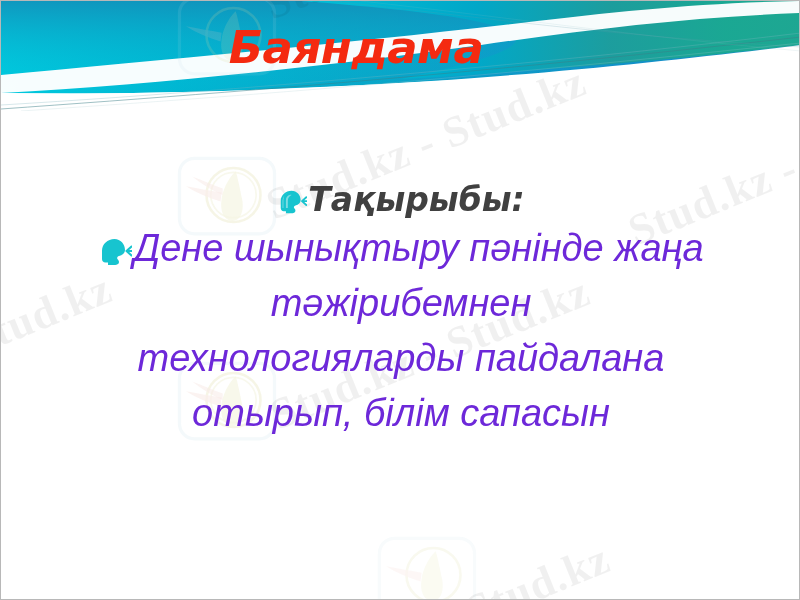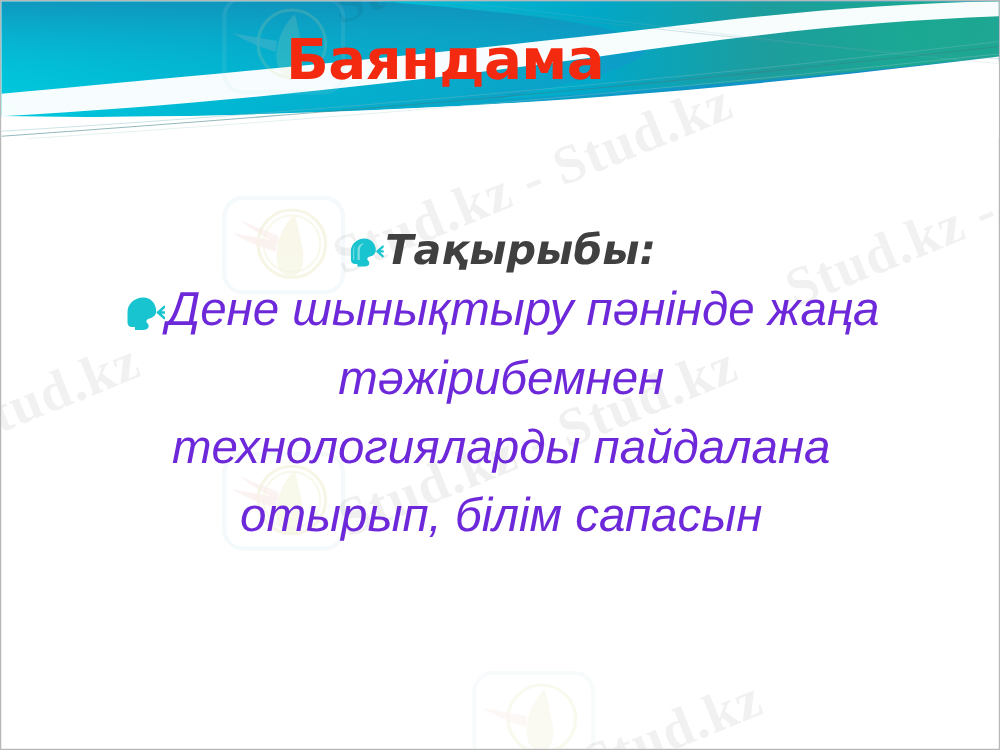--- a/index.html
+++ b/index.html
@@ -64,20 +64,21 @@
     height: 600px;
   }
   #slide-title {
     position: absolute;
     left: 0;
     top: 20px;
     width: 710px;
     text-align: center;
     font-family: "DejaVu Sans", sans-serif;
     font-weight: 700;
+    font-style: italic;
     font-size: 45px;
     color: #F42A10;
     letter-spacing: -0.5px;
   }
   #body-block {
     position: absolute;
     left: 20px;
     top: 178px;
     width: 760px;
     text-align: center;

